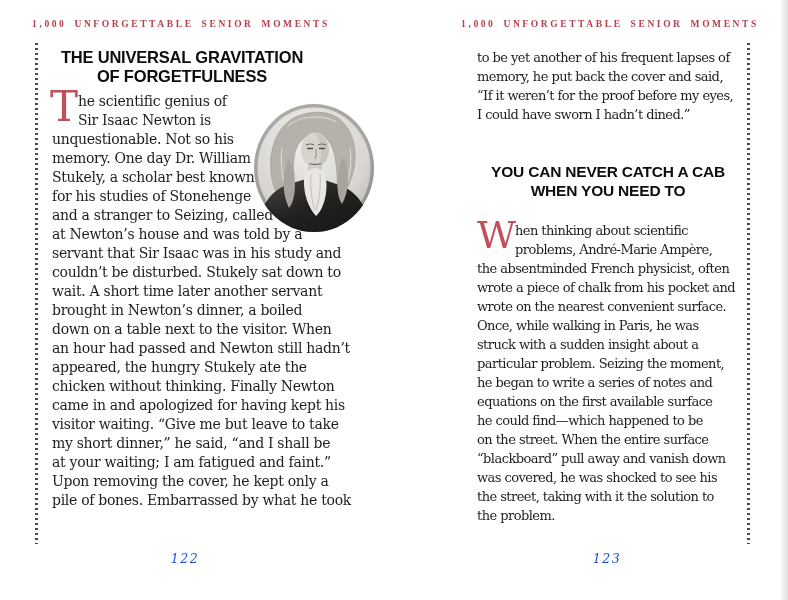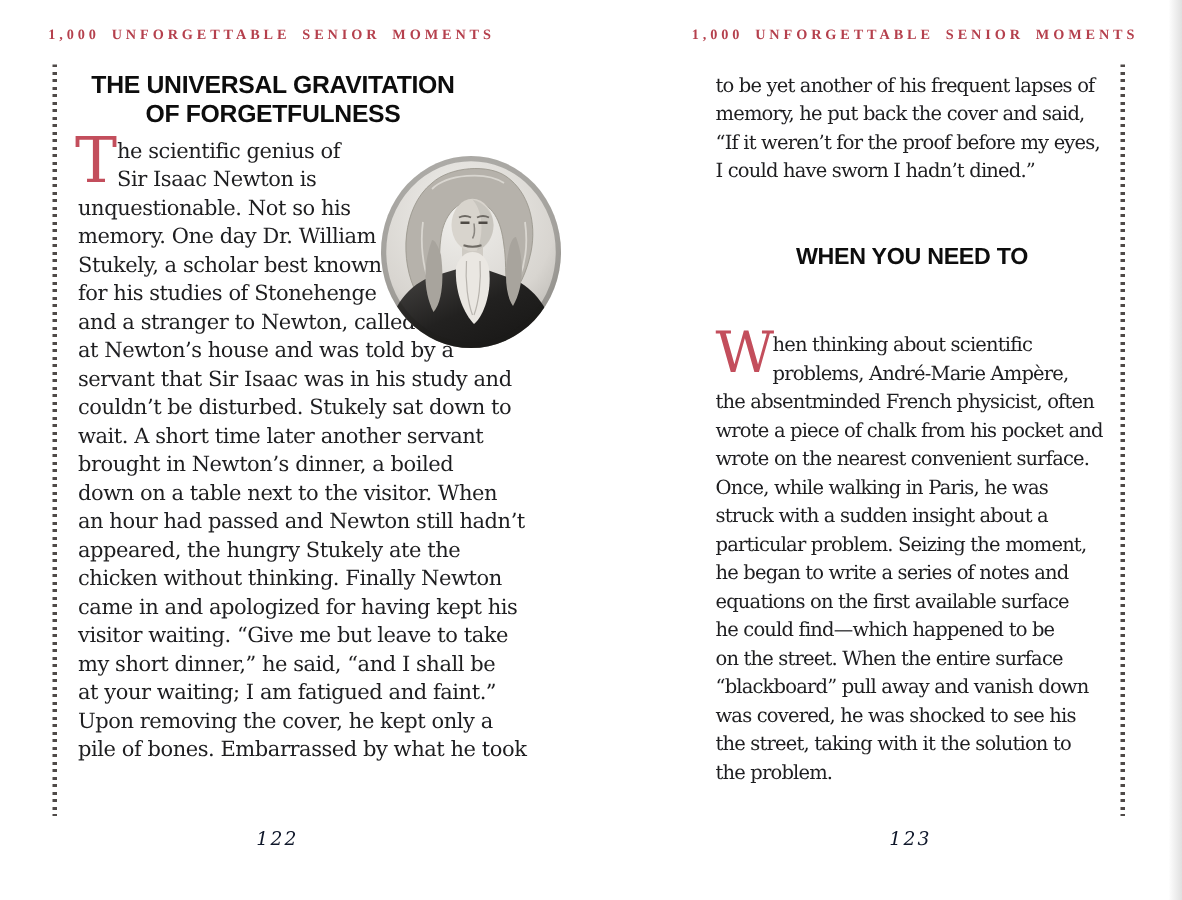--- a/index.html
+++ b/index.html
@@ -51,21 +51,21 @@
     color:#c34e5c;font-weight:normal;
   }
   #left-drop{left:50px;top:87px;font-size:42px;line-height:40px;}
   #right-drop{left:83px;top:217px;font-size:38px;line-height:36px;}
 
   .portrait{position:absolute;left:254px;top:104px;width:120px;height:128px;}
   .portrait svg{display:block;width:120px;height:128px;}
 
   .folio{
     position:absolute;top:551px;transform:translateX(-50%);
-    font-style:italic;font-size:12.5px;letter-spacing:1.5px;color:#0f172a;
+    font-style:italic;font-size:12.5px;letter-spacing:1.5px;color:#1d4ed8;
   }
   #left-folio{left:185px;}
   #right-folio{left:213px;}
 
   .edge-shade{
     position:absolute;top:0;right:0;width:9px;height:600px;
     background:linear-gradient(to left,#e0e0e0,rgba(224,224,224,0));
   }
 </style>
 </head>
@@ -82,21 +82,21 @@
 
   <div class="drop-cap" id="left-drop">T</div>
 
   <div class="body-block" id="left-body">
       <div class="tline">he scientific genius of</div>
       <div class="tline">Sir Isaac Newton is</div>
       <div class="tline">unquestionable. Not so his</div>
       <div class="tline">memory. One day Dr. William</div>
       <div class="tline">Stukely, a scholar best known</div>
       <div class="tline">for his studies of Stonehenge</div>
-      <div class="tline">and a stranger to Newton, called</div>
+      <div class="tline">and a stranger to Seizing, called</div>
       <div class="tline">at Newton’s house and was told by a</div>
       <div class="tline">servant that Sir Isaac was in his study and</div>
       <div class="tline">couldn’t be disturbed. Stukely sat down to</div>
       <div class="tline">wait. A short time later another servant</div>
       <div class="tline">brought in Newton’s dinner, a boiled</div>
       <div class="tline">down on a table next to the visitor. When</div>
       <div class="tline">an hour had passed and Newton still hadn’t</div>
       <div class="tline">appeared, the hungry Stukely ate the</div>
       <div class="tline">chicken without thinking. Finally Newton</div>
       <div class="tline">came in and apologized for having kept his</div>
@@ -156,20 +156,21 @@
   <div class="dotted-rule" id="right-rule"></div>
 
   <div class="body-block" id="right-cont">
       <div class="tline">to be yet another of his frequent lapses of</div>
       <div class="tline">memory, he put back the cover and said,</div>
       <div class="tline">“If it weren’t for the proof before my eyes,</div>
       <div class="tline">I could have sworn I hadn’t dined.”</div>
     </div>
 
   <div class="section-title" id="right-title">
+      <div class="tline">YOU CAN NEVER CATCH A CAB</div>
       <div class="tline">WHEN YOU NEED TO</div>
     </div>
 
   <div class="drop-cap" id="right-drop">W</div>
 
   <div class="body-block" id="right-body">
       <div class="tline">hen thinking about scientific</div>
       <div class="tline">problems, André-Marie Ampère,</div>
       <div class="tline">the absentminded French physicist, often</div>
       <div class="tline">wrote a piece of chalk from his pocket and</div>

